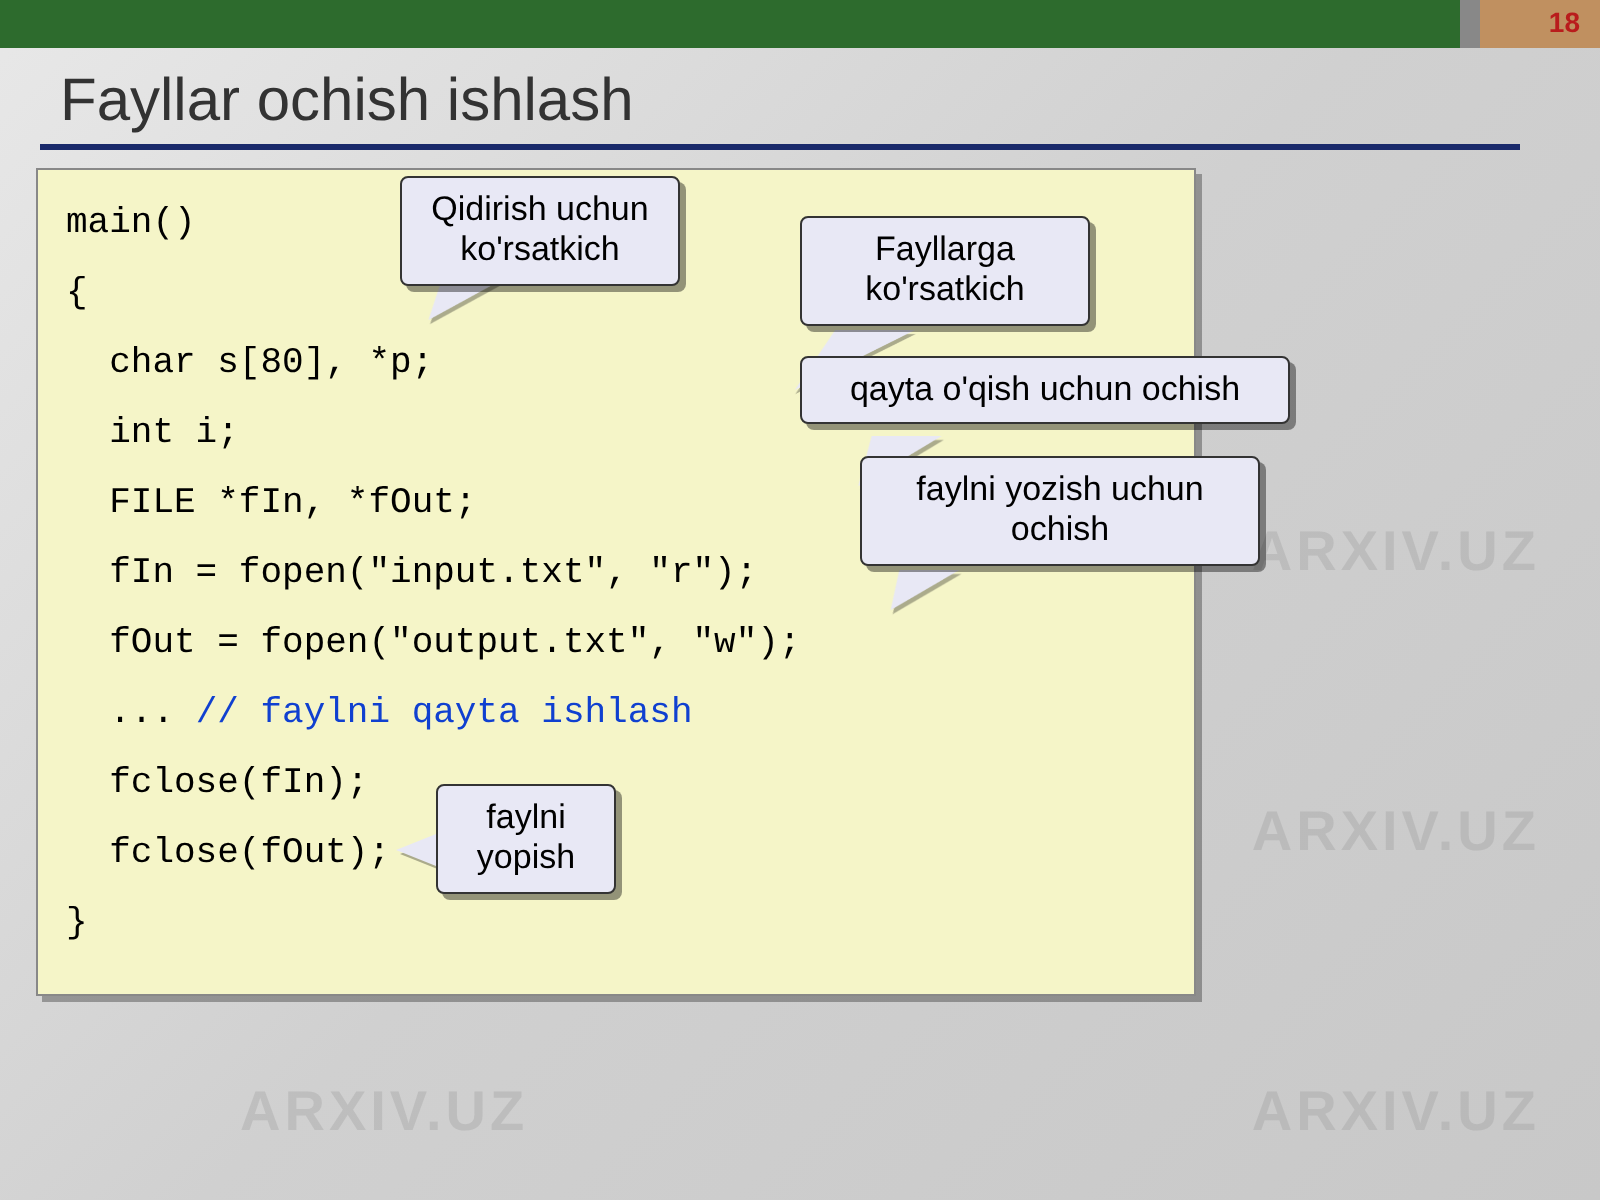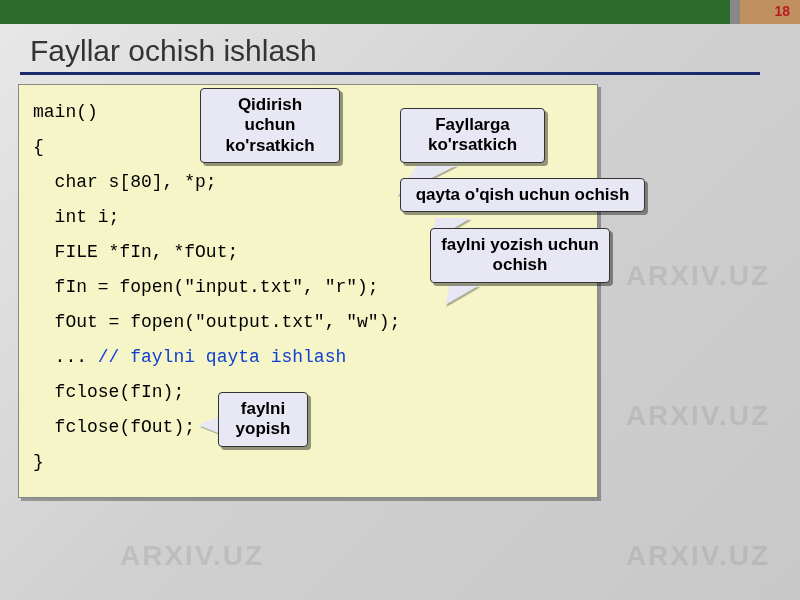--- a/index.html
+++ b/index.html
@@ -95,21 +95,21 @@
 white-space: pre;
 }
 .code-comment { color: #1040d0; }
 .callout {
 position: absolute;
 background: #e8e8f5;
 border: 1px solid #333;
 box-shadow: 3px 3px 0 rgba(0,0,0,0.4);
 padding: 6px 10px;
 text-align: center;
-font-weight: bold;
+font-weight: normal;
 font-size: 17px;
 z-index: 10;
 border-radius: 4px;
 line-height: 1.2;
 }
 .callout-tail {
 position: absolute;
 width: 0; height: 0;
 z-index: 9;
 }
@@ -133,21 +133,21 @@
 }
 .c3 { top: 178px; left: 400px; width: 245px; }
 .c3-tail {
 top: 218px; left: 430px;
 border-top: 25px solid #e8e8f5;
 border-left: 5px solid transparent;
 border-right: 30px solid transparent;
 transform: skewX(-25deg);
 filter: drop-shadow(2px 2px 0 rgba(0,0,0,0.3));
 }
-.c4 { top: 228px; left: 430px; width: 180px; }
+.c4 { top: 228px; left: 430px; width: 200px; }
 .c4-tail {
 top: 285px; left: 445px;
 border-top: 20px solid #e8e8f5;
 border-left: 5px solid transparent;
 border-right: 25px solid transparent;
 transform: skewX(-25deg);
 filter: drop-shadow(2px 2px 0 rgba(0,0,0,0.3));
 }
 .c5 { top: 392px; left: 218px; width: 90px; }
 .c5-tail {

